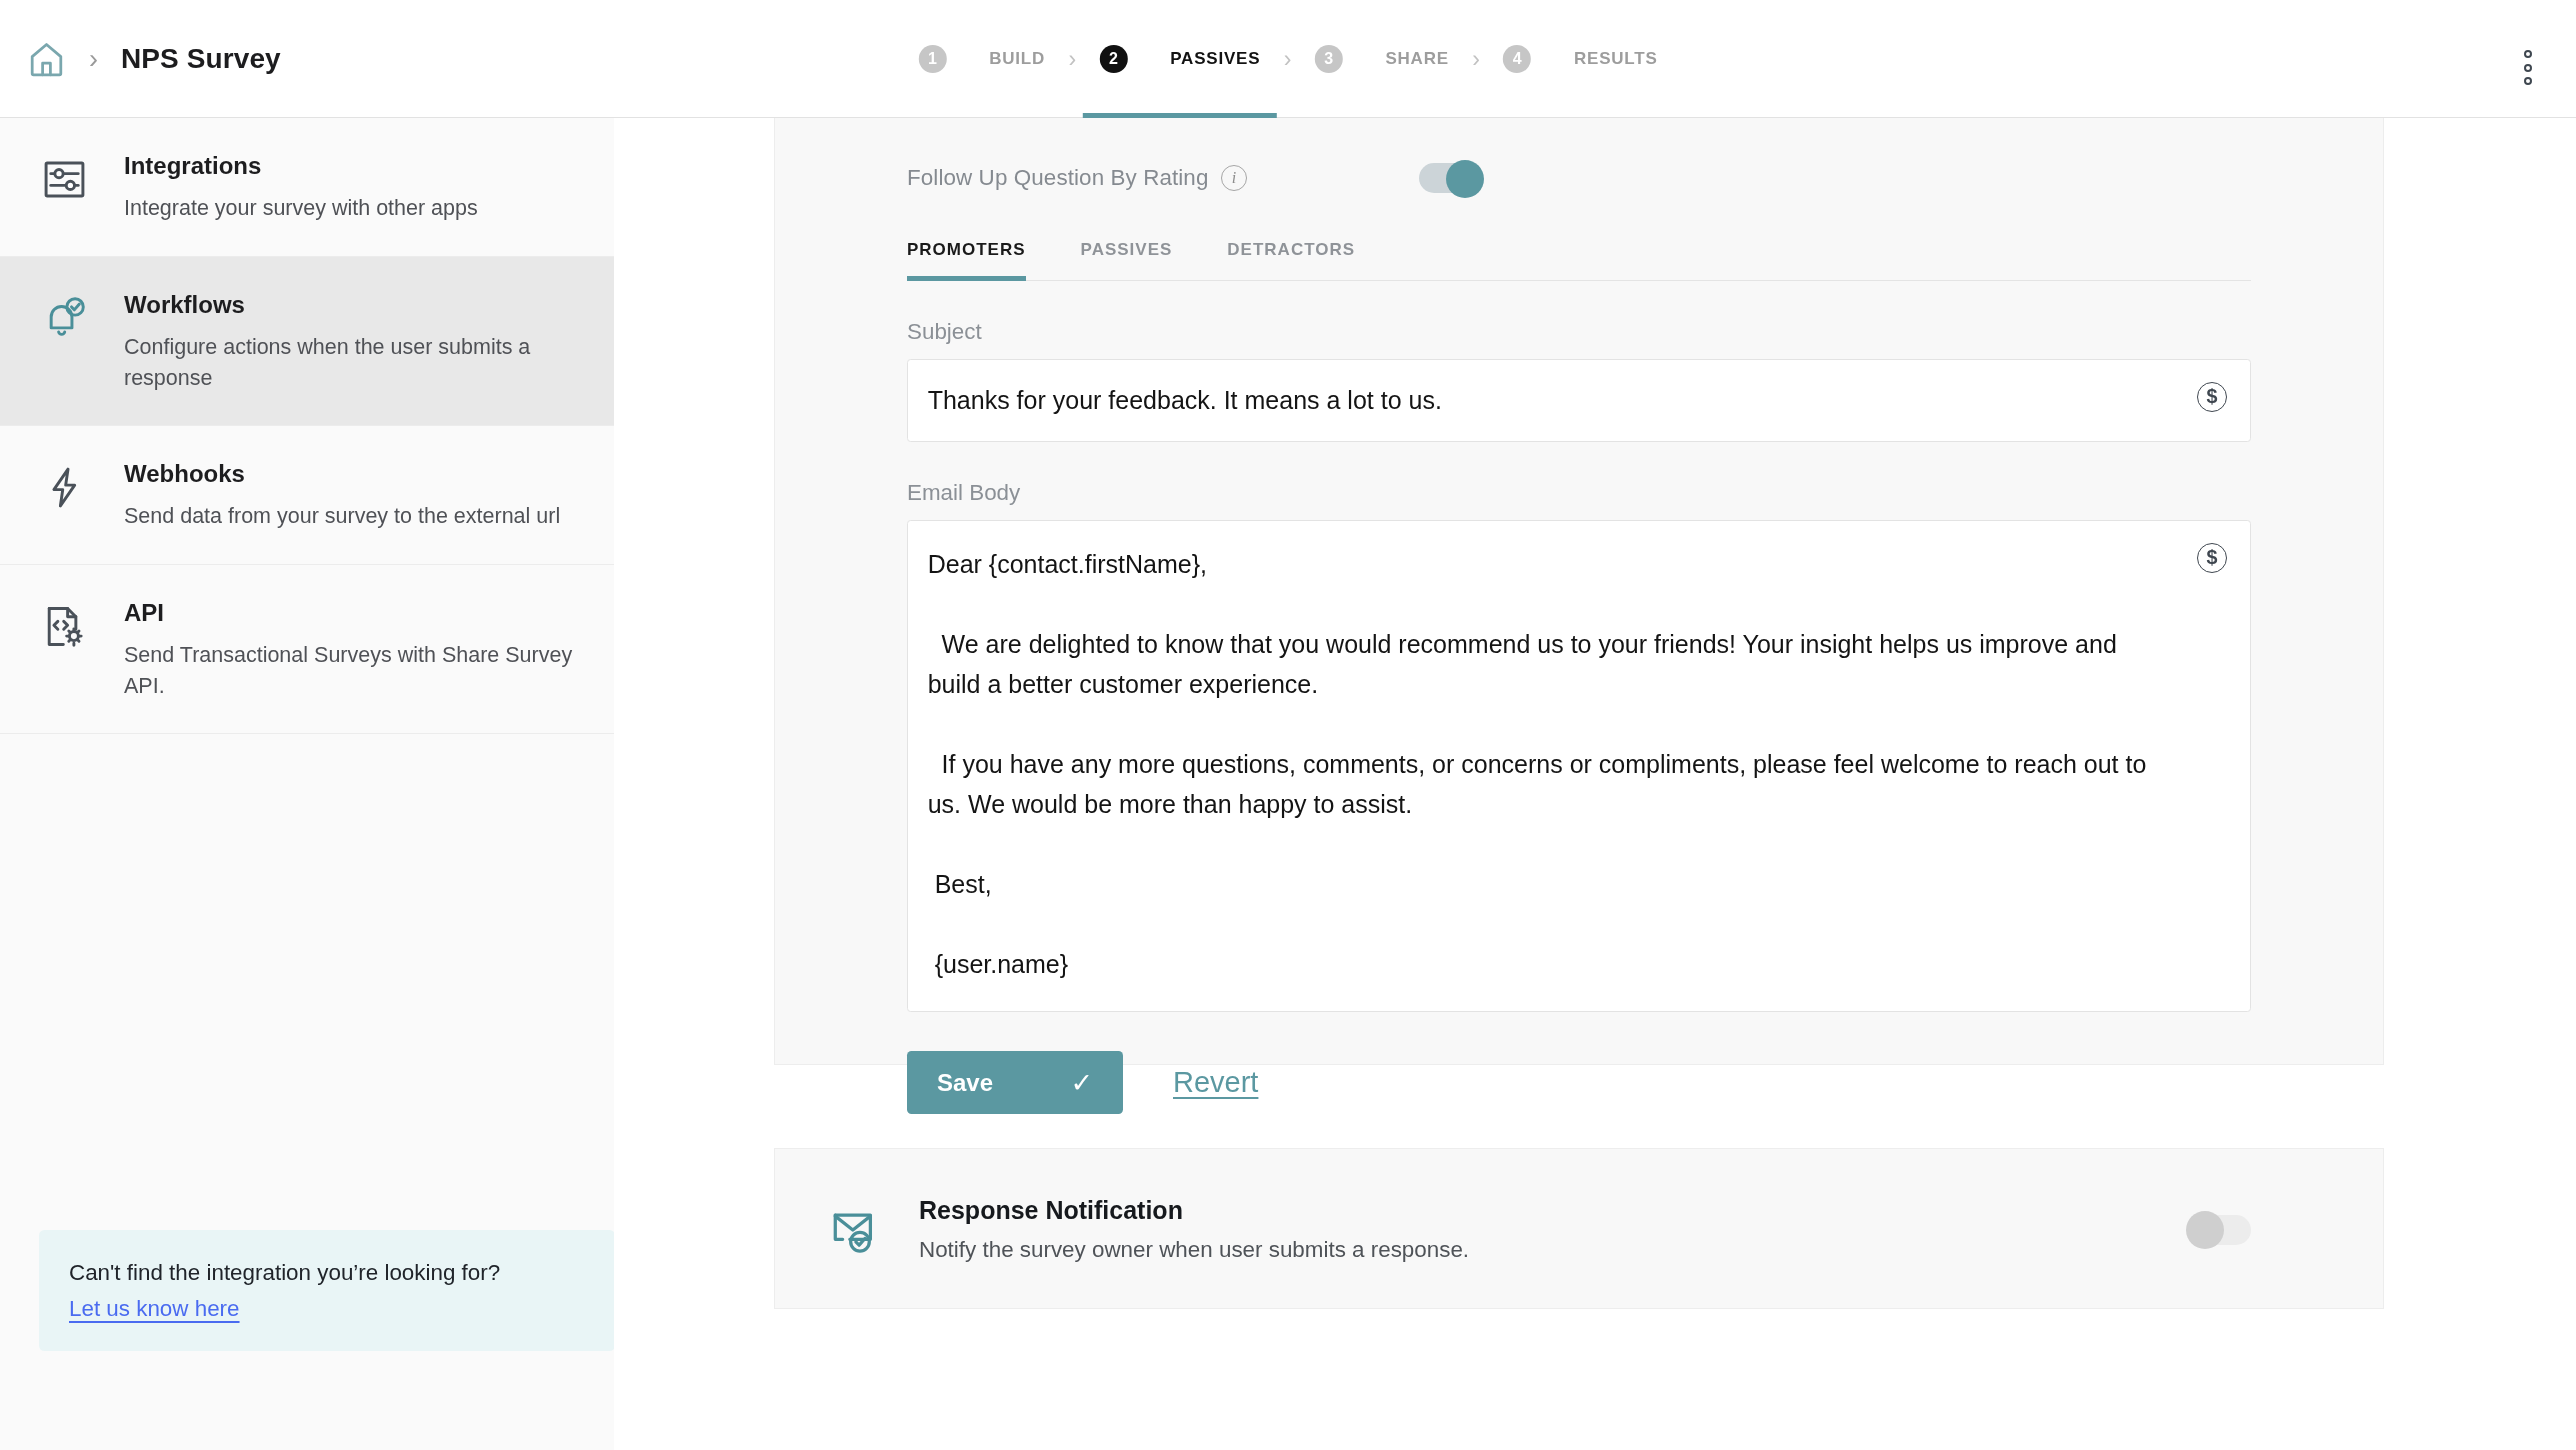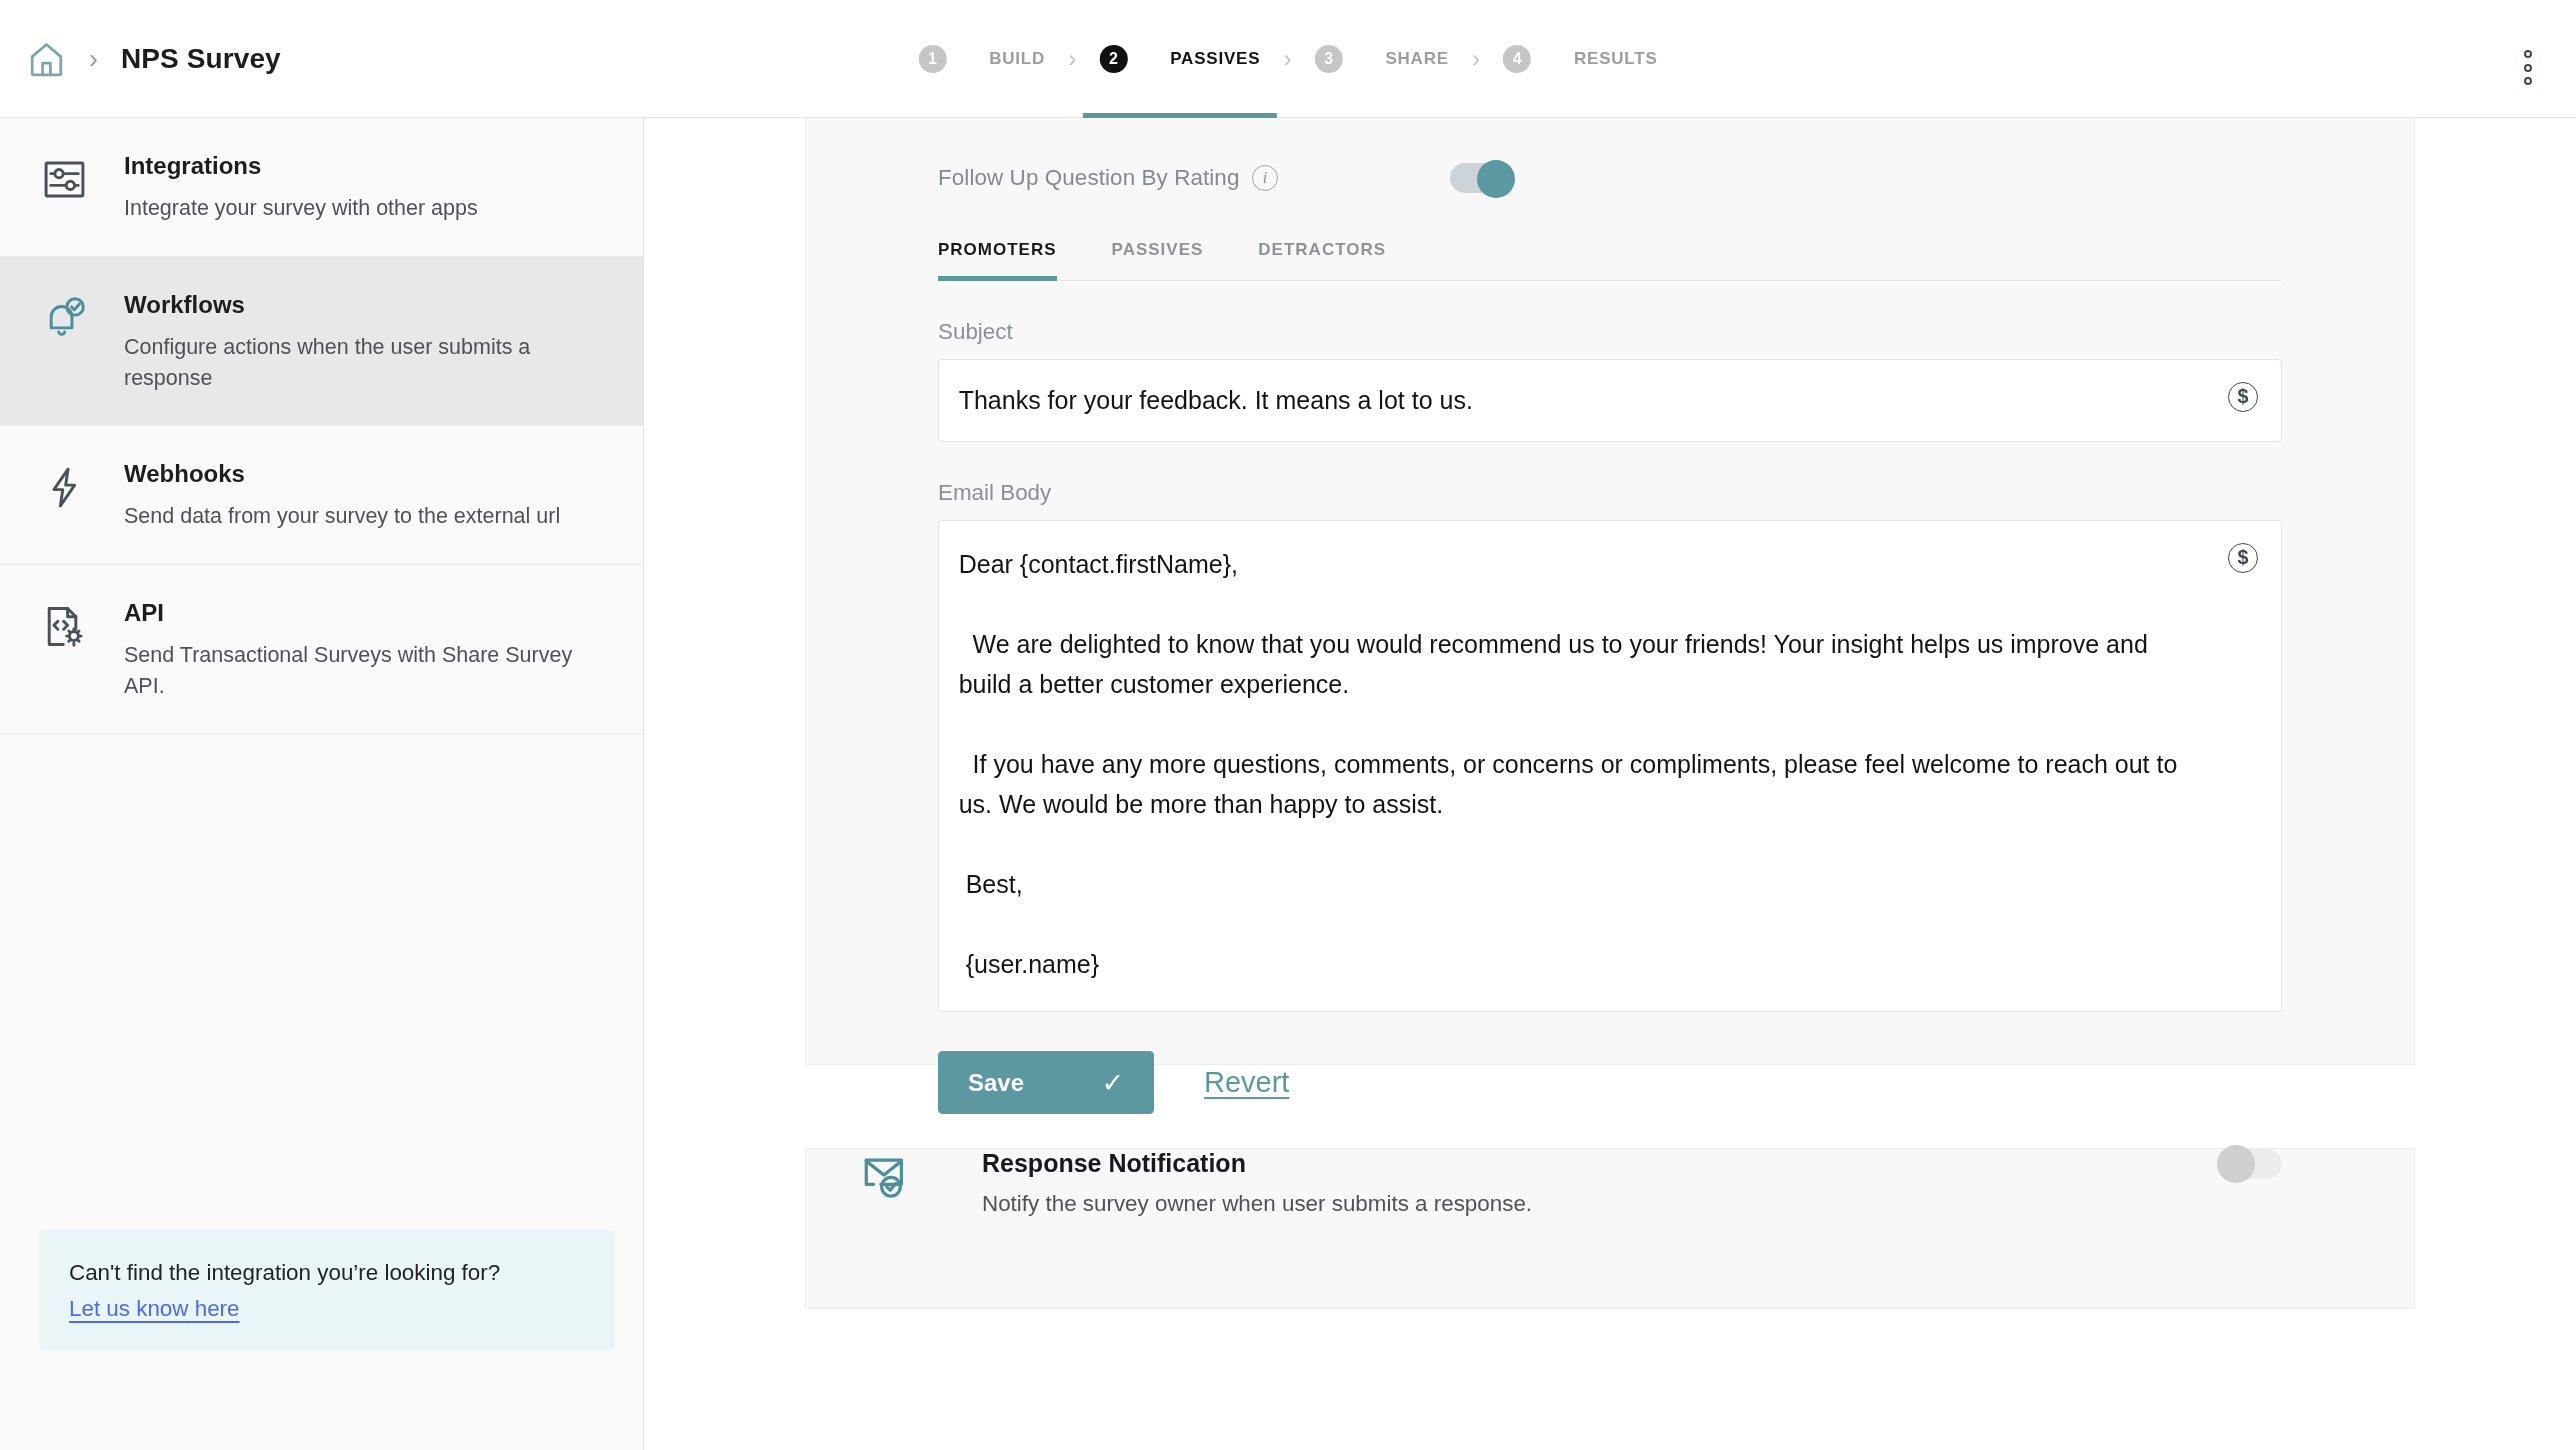--- a/index.html
+++ b/index.html
@@ -103,21 +103,21 @@
   .callout-link {
     display: inline-block; margin-top: 7.2px;
     font-size: 22.4px; font-weight: 400; color: #4a6bf0;
     text-decoration: underline; text-underline-offset: 4.5px;
     cursor: pointer;
     text-align: center;
   }
 
   
   .main {
-    position: absolute; left: 645px; top: 118px;
+    position: absolute; left: 614px; top: 118px;
     width: 1931px; height: 1333px;
     background: #ffffff;
     overflow: hidden;
   }
 
   .card {
     position: absolute; left: 160px; width: 1610px;
     background: #f8f8f8;
     border: 0.9px solid #ededed;
   }
@@ -217,22 +217,22 @@
   }
   .save-check { font-size: 27px; font-weight: 400; }
   .revert-link {
     margin-left: 50px;
     font-size: 29px; color: #5b98a1; font-weight: 400;
     text-decoration: underline; text-underline-offset: 5.4px;
     cursor: pointer;
   }
 
   .notif-row {
-    display: flex; 
-    height: 161px; padding: 0 132px 0 54px; gap: 32px;
+    display: flex; align-items: center;
+    height: 161px; padding: 0 132px 0 54px;
   }
   .notif-ico { flex: 0 0 52px; width: 52px; margin-right: 38px; }
   .notif-ico svg { display: block; width: 52px; height: 52px; }
   .notif-txt { flex: 1 1 auto; }
   .notif-title {
     font-size: 25px; font-weight: 700; color: #16191d; margin-bottom: 12.5px;
   }
   .notif-desc { font-size: 22.4px; color: #4f5358; }
 </style>
 </head>

